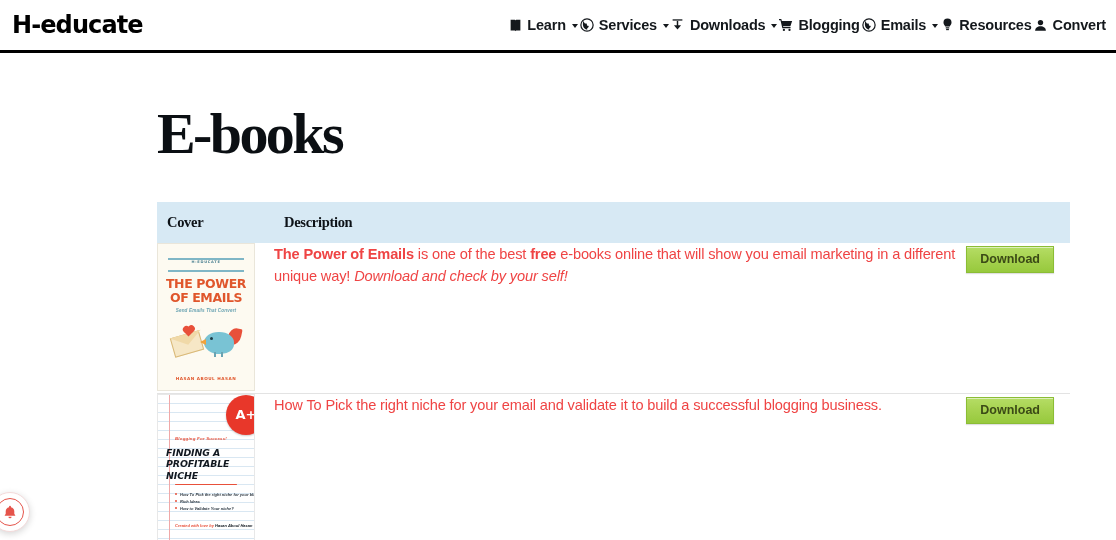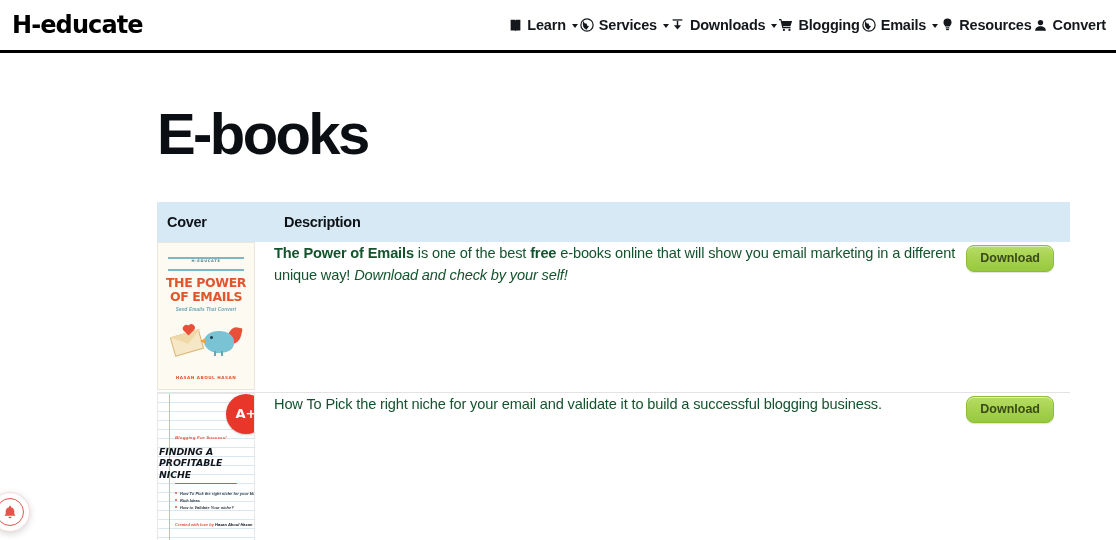--- a/index.html
+++ b/index.html
@@ -60,21 +60,21 @@
     margin-top: 2px;
   }
 
   
   .page {
     padding: 0;
   }
   .page-title {
     margin: 0;
     padding: 52px 0 0 157px;
-    font-family: Liberation Sans, sans-serif;
+    font-family: Liberation Serif, serif;
     font-size: 58px;
     line-height: 1;
     font-weight: 800;
     letter-spacing: -2.6px;
     color: #0b0f13;
   }
 
   
   .ebooks-wrap {
     margin: 39px 0 0 157px;
@@ -85,61 +85,61 @@
     border-collapse: collapse;
     table-layout: fixed;
   }
   table.ebooks thead th {
     background: #d7e9f4;
     text-align: left;
     font-size: 14.5px;
     font-weight: 700;
     color: #0d1217;
     padding: 12px 0 12px 10px;
-    font-family: Liberation Sans, sans-serif;
+    font-family: Liberation Serif, serif;
     letter-spacing: -0.3px;
   }
   col.c-cover { width: 117px; }
   col.c-desc  { width: 796px; }
 
   table.ebooks tbody td {
     border-top: 1px solid #e3e3e3;
     vertical-align: top;
     padding: 0;
   }
   table.ebooks tbody tr:first-child td { border-top: none; }
 
   td.cover-cell { padding: 10px 0 14px 10px; }
   td.desc-cell  { padding: 10px 0 14px 10px; position: relative; }
 
   .desc-text {
     font-size: 14.6px;
     line-height: 22px;
-    color: #14532d;
+    color: #ef4444;
     max-width: 700px;
     letter-spacing: -0.15px;
   }
   .desc-text b { font-weight: 700; }
   .desc-text i { font-style: italic; }
 
   .row1 .desc-cell { height: 150px; }
   .row2 .desc-cell { height: 140px; }
 
   .dl-btn {
     position: absolute;
     right: 16px;
     top: 3px;
     display: inline-block;
     padding: 5px 13px 6px;
     font-size: 12.5px;
     font-weight: 700;
     color: #3b4a16;
     background: linear-gradient(to bottom, #b5dd65 0%, #a6d24f 50%, #97c93d 100%);
     border: 1px solid #8bbd35;
-    border-radius: 8px;
+    border-radius: 0;
     box-shadow: inset 0 1px 0 rgba(255,255,255,.55), 0 1px 1px rgba(0,0,0,.12);
     cursor: pointer;
     white-space: nowrap;
   }
   .row2 .dl-btn { top: 3px; }
 
   
   .cover {
     position: relative;
     width: 98px;
@@ -254,21 +254,21 @@
   }
   .c2 .margin-line {
     position: absolute; left: 11px; top: 0; bottom: 0; width: 1px; background: #f0a8a8;
   }
   .c2 .kicker {
     position: absolute; left: 17px; top: 41px;
     font-size: 4.4px; font-weight: 700; font-style: italic;
     color: #e8503a; letter-spacing: .2px;
   }
   .c2 .bigtitle {
-    position: absolute; left: 1px; top: 52px;
+    position: absolute; left: 8px; top: 52px;
     font-family: "DejaVu Sans", sans-serif;
     font-size: 9.4px; line-height: 11.5px;
     font-weight: 800; font-style: italic;
     letter-spacing: -0.1px;
     color: #111820;
   }
   .c2 .underline {
     position: absolute; left: 17px; top: 89px;
     width: 62px; height: 1.6px; background: #e8503a;
     border-radius: 2px;

